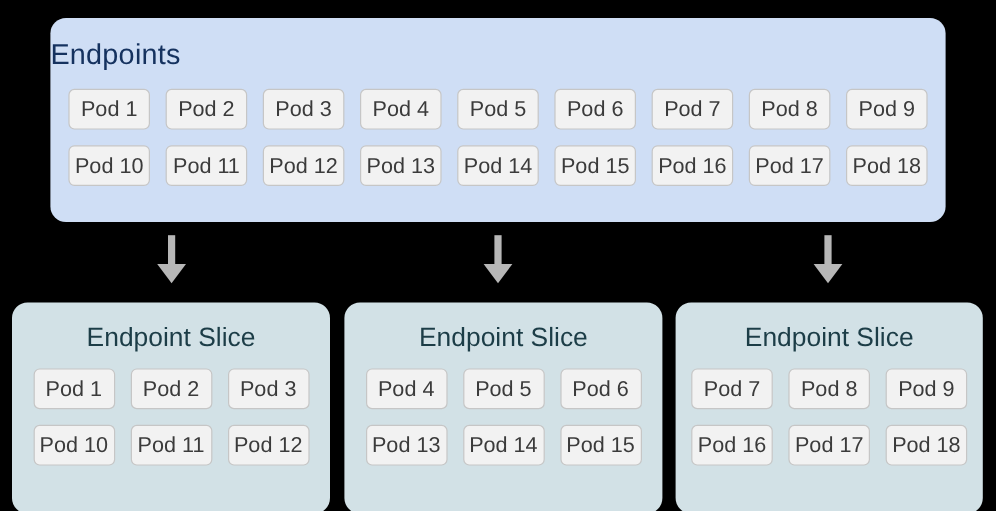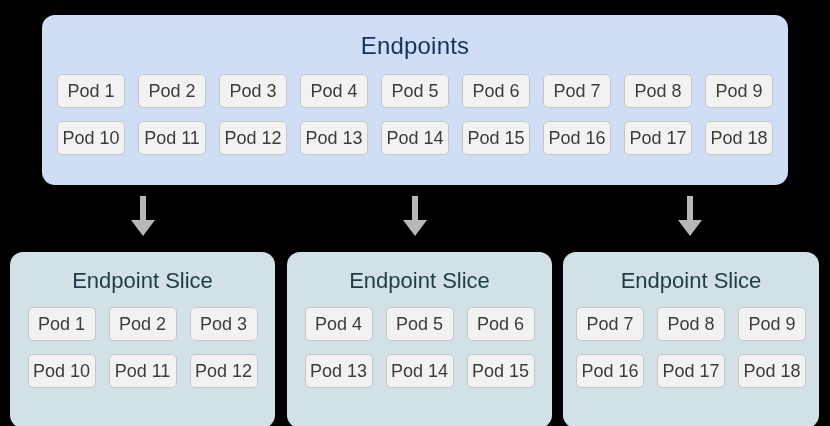--- a/index.html
+++ b/index.html
@@ -24,21 +24,20 @@
     position: absolute;
     left: 42px;
     top: 15px;
     width: 746px;
     height: 170px;
     background: #cfdef5;
     border-radius: 13px;
   }
 
   .endpoints-title {
-    text-align: center;
     color: #15325f;
     font-size: 24px;
     font-weight: 400;
     letter-spacing: 0.2px;
     margin-top: 16px;
     line-height: 30px;
   }
 
   .endpoints-rows {
     margin-top: 13px;

